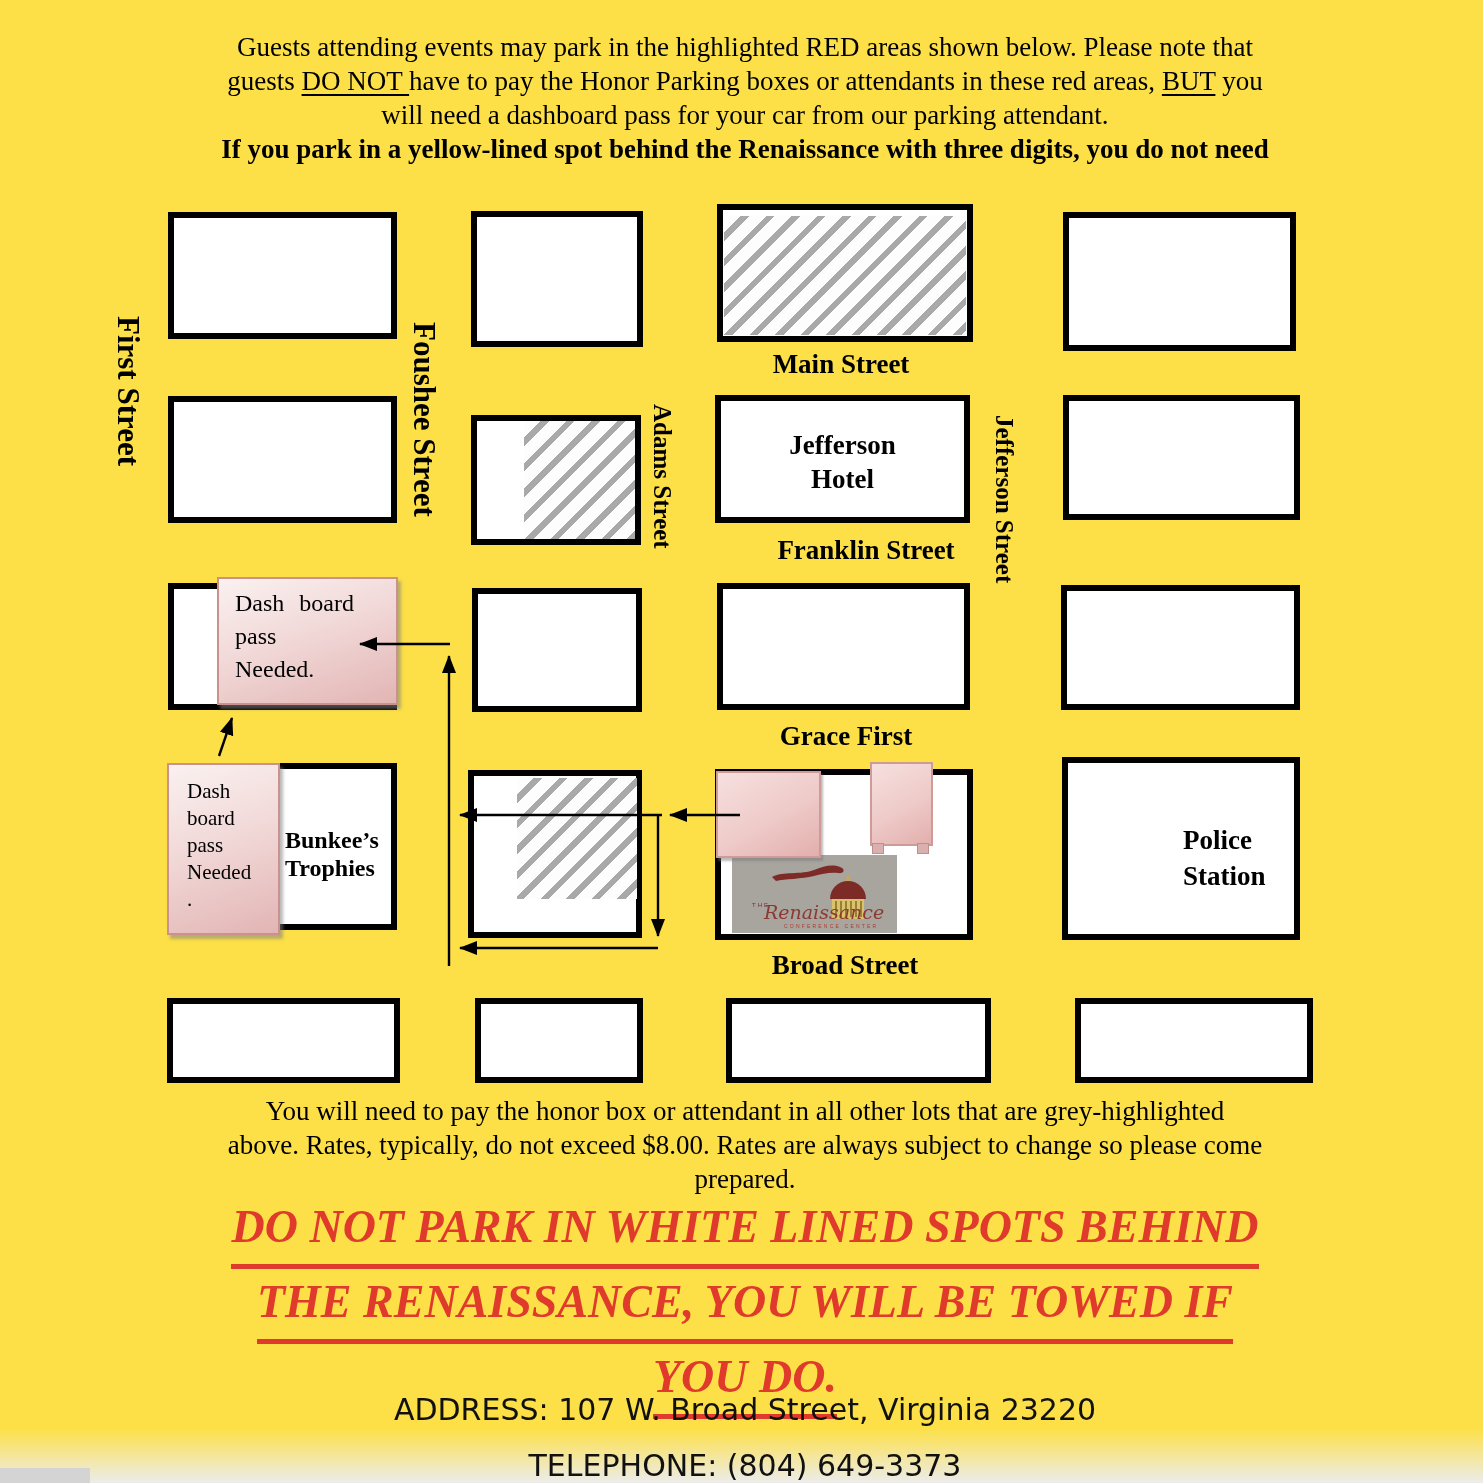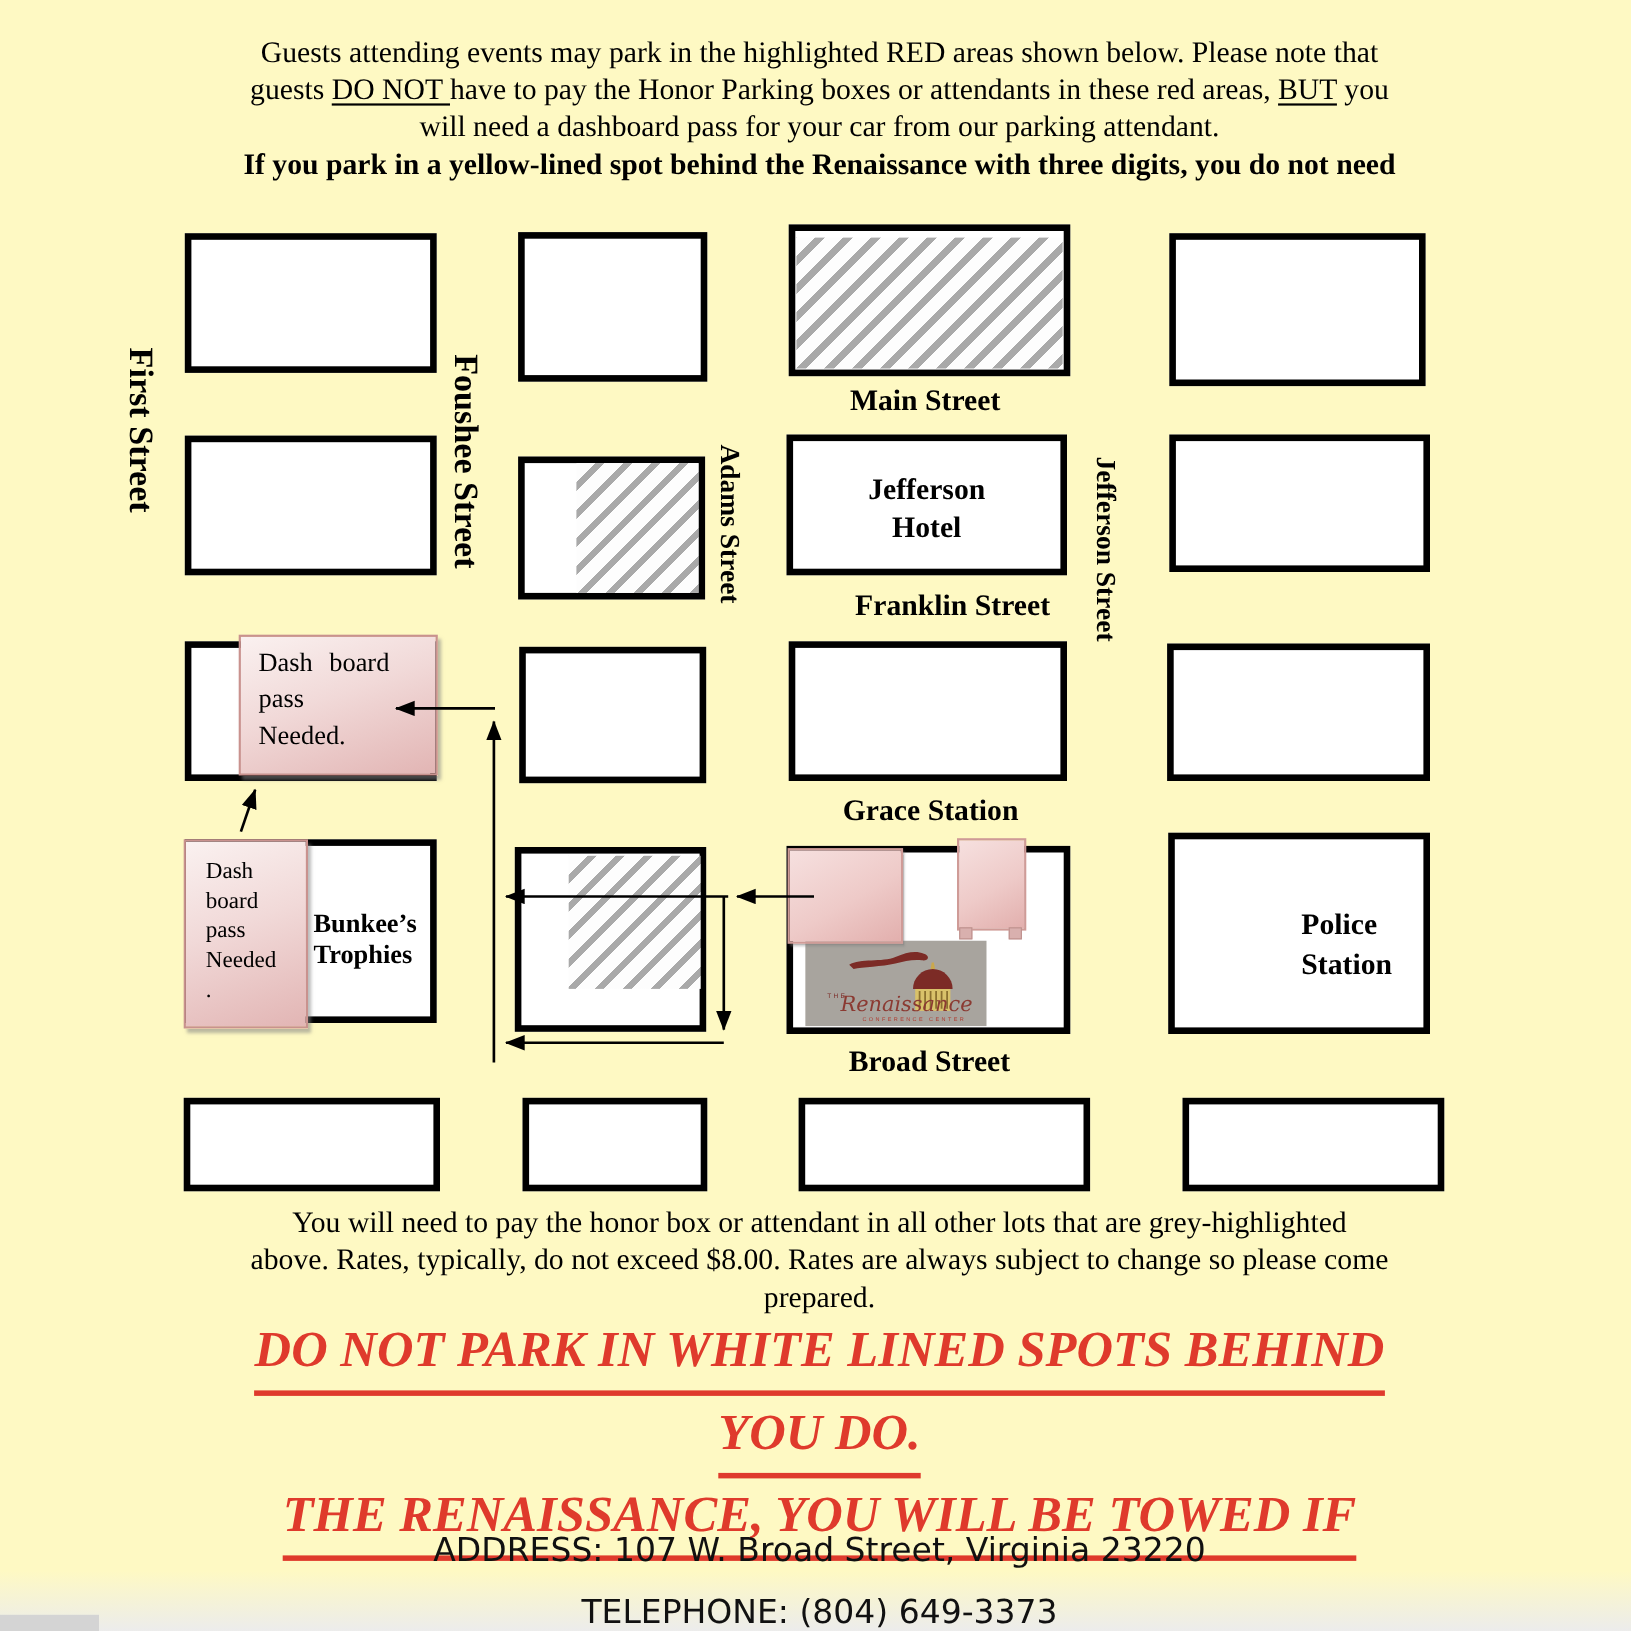--- a/index.html
+++ b/index.html
@@ -1,17 +1,17 @@
 <!DOCTYPE html>
 <html><head>
 <meta charset="utf-8">
 <style>
   html,body { margin:0; padding:0; background:#fff; }
   .page {
-    position:relative; width:1483px; height:1483px; background:#fef9c3;
+    position:relative; width:1483px; height:1483px; background:#fde047;
     font-family:"Liberation Serif", serif; color:#000; overflow:hidden;
   }
   
   .intro {
     position:absolute; left:150px; top:30px; width:1190px;
     font-size:27px; line-height:34px; text-align:center;
   }
   .intro .u { text-decoration:underline; text-underline-offset:4px; }
   .intro .bold { font-weight:bold; }
   .note {
@@ -165,37 +165,37 @@
       <path d="M 658 948 L 460 948" marker-end="url(#ah)"></path>
     </g>
   </svg>
 
   <div class="street-v sv-big" style="left:110px;top:316px">First Street</div>
   <div class="street-v sv-big" style="left:406px;top:322px">Foushee Street</div>
   <div class="street-v sv-small" style="left:648px;top:404px">Adams Street</div>
   <div class="street-v sv-small" style="left:990px;top:415px">Jefferson Street</div>
   <div class="street-h" style="left:731px;top:349px">Main Street</div>
   <div class="street-h" style="left:756px;top:535px">Franklin Street</div>
-  <div class="street-h" style="left:736px;top:721px">Grace Station</div>
+  <div class="street-h" style="left:736px;top:721px">Grace First</div>
   <div class="street-h" style="left:735px;top:950px">Broad Street</div>
 
   <div class="bldg" style="left:770px;top:428px;width:145px;font-size:27px;line-height:34px;text-align:center">Jefferson Hotel</div>
   <div class="bldg" style="left:285px;top:826px;width:95px;font-size:24px;line-height:28px;text-align:left">Bunkee’s Trophies</div>
   <div class="bldg" style="left:1183px;top:822px;width:110px;font-size:27px;line-height:36px;text-align:left">Police Station</div>
 
   <div class="note">
     <div><span class="bold">You will need to pay the honor box or attendant in all other lots that are grey-highlighted</span></div>
     <div><span class="bold">above.</span><span> Rates, typically, do not exceed $8.00.  Rates are always subject to change so please come</span></div>
     <div><span>prepared.</span></div>
   </div>
 
   <div class="warning">
     <span class="wline"><span>DO NOT PARK IN WHITE LINED SPOTS BEHIND</span></span>
+    <span class="wline"><span>THE RENAISSANCE, YOU WILL BE TOWED IF</span></span>
     <span class="wline"><span>YOU DO.</span></span>
-    <span class="wline"><span>THE RENAISSANCE, YOU WILL BE TOWED IF</span></span>
   </div>
 
   <div class="footer">
     <div>ADDRESS: 107 W. Broad Street, Virginia 23220</div>
     <div>TELEPHONE: (804) 649-3373</div>
   </div>
 
 </div>
 
 </body></html>

